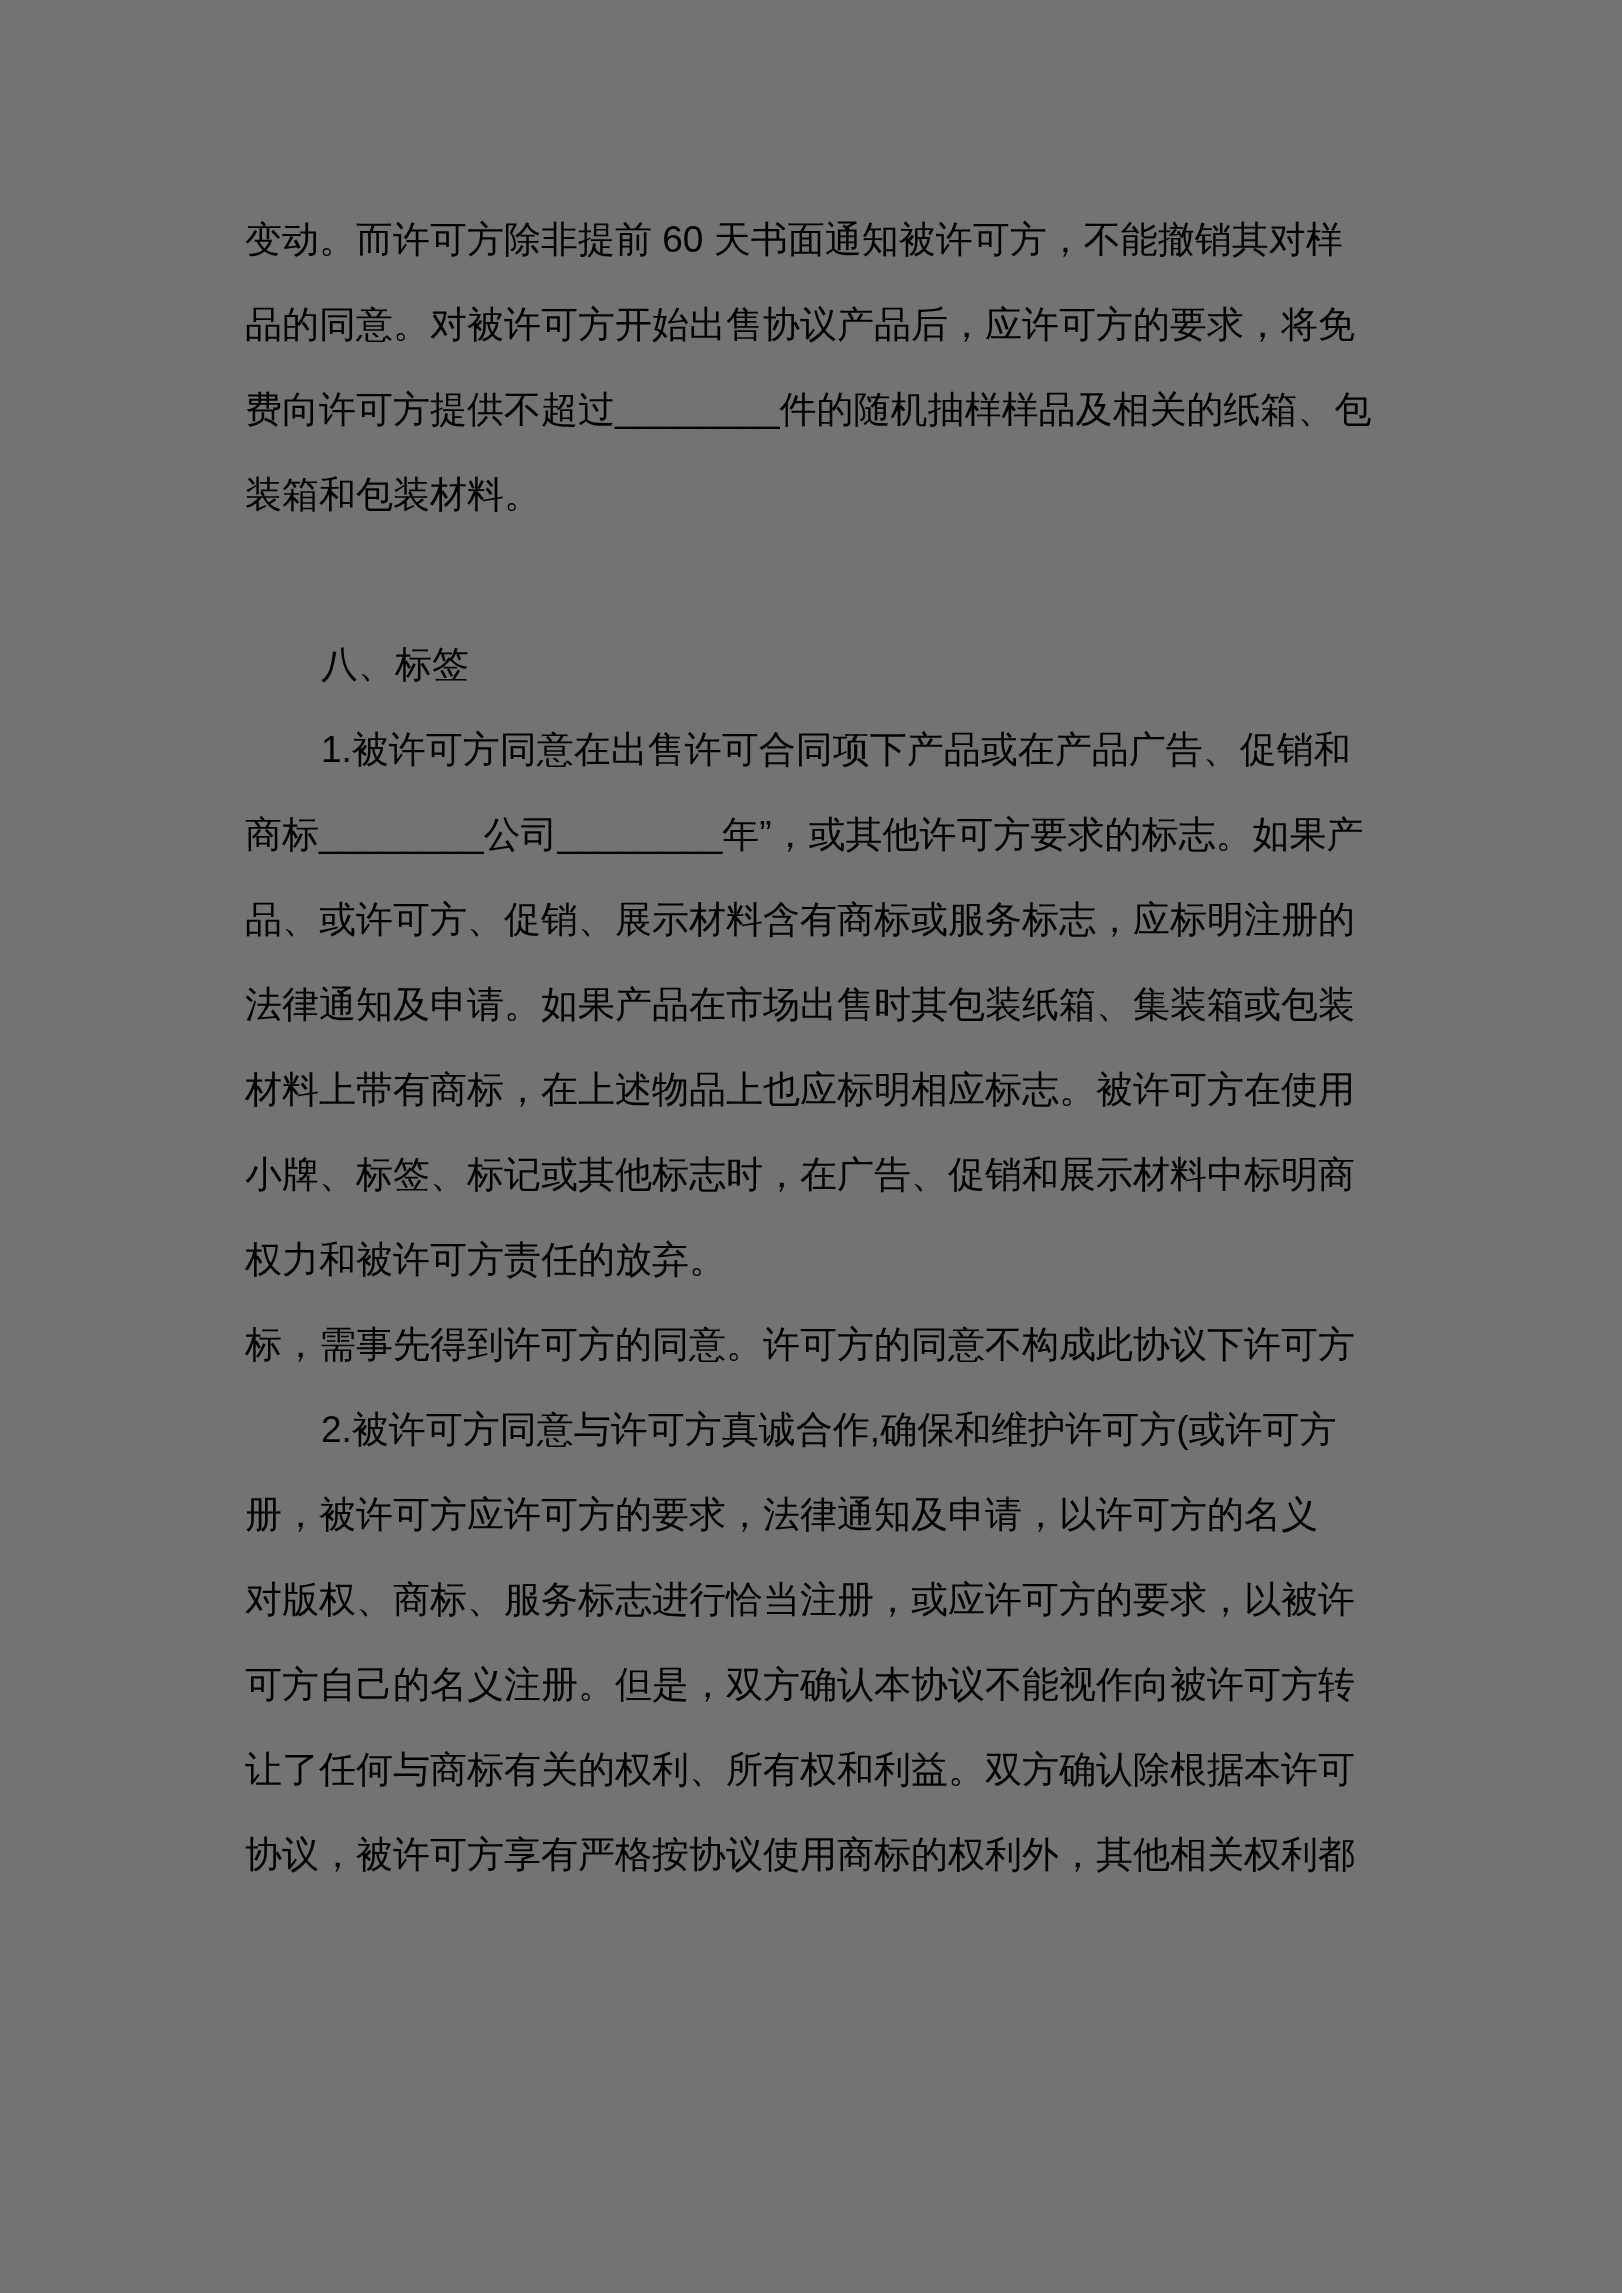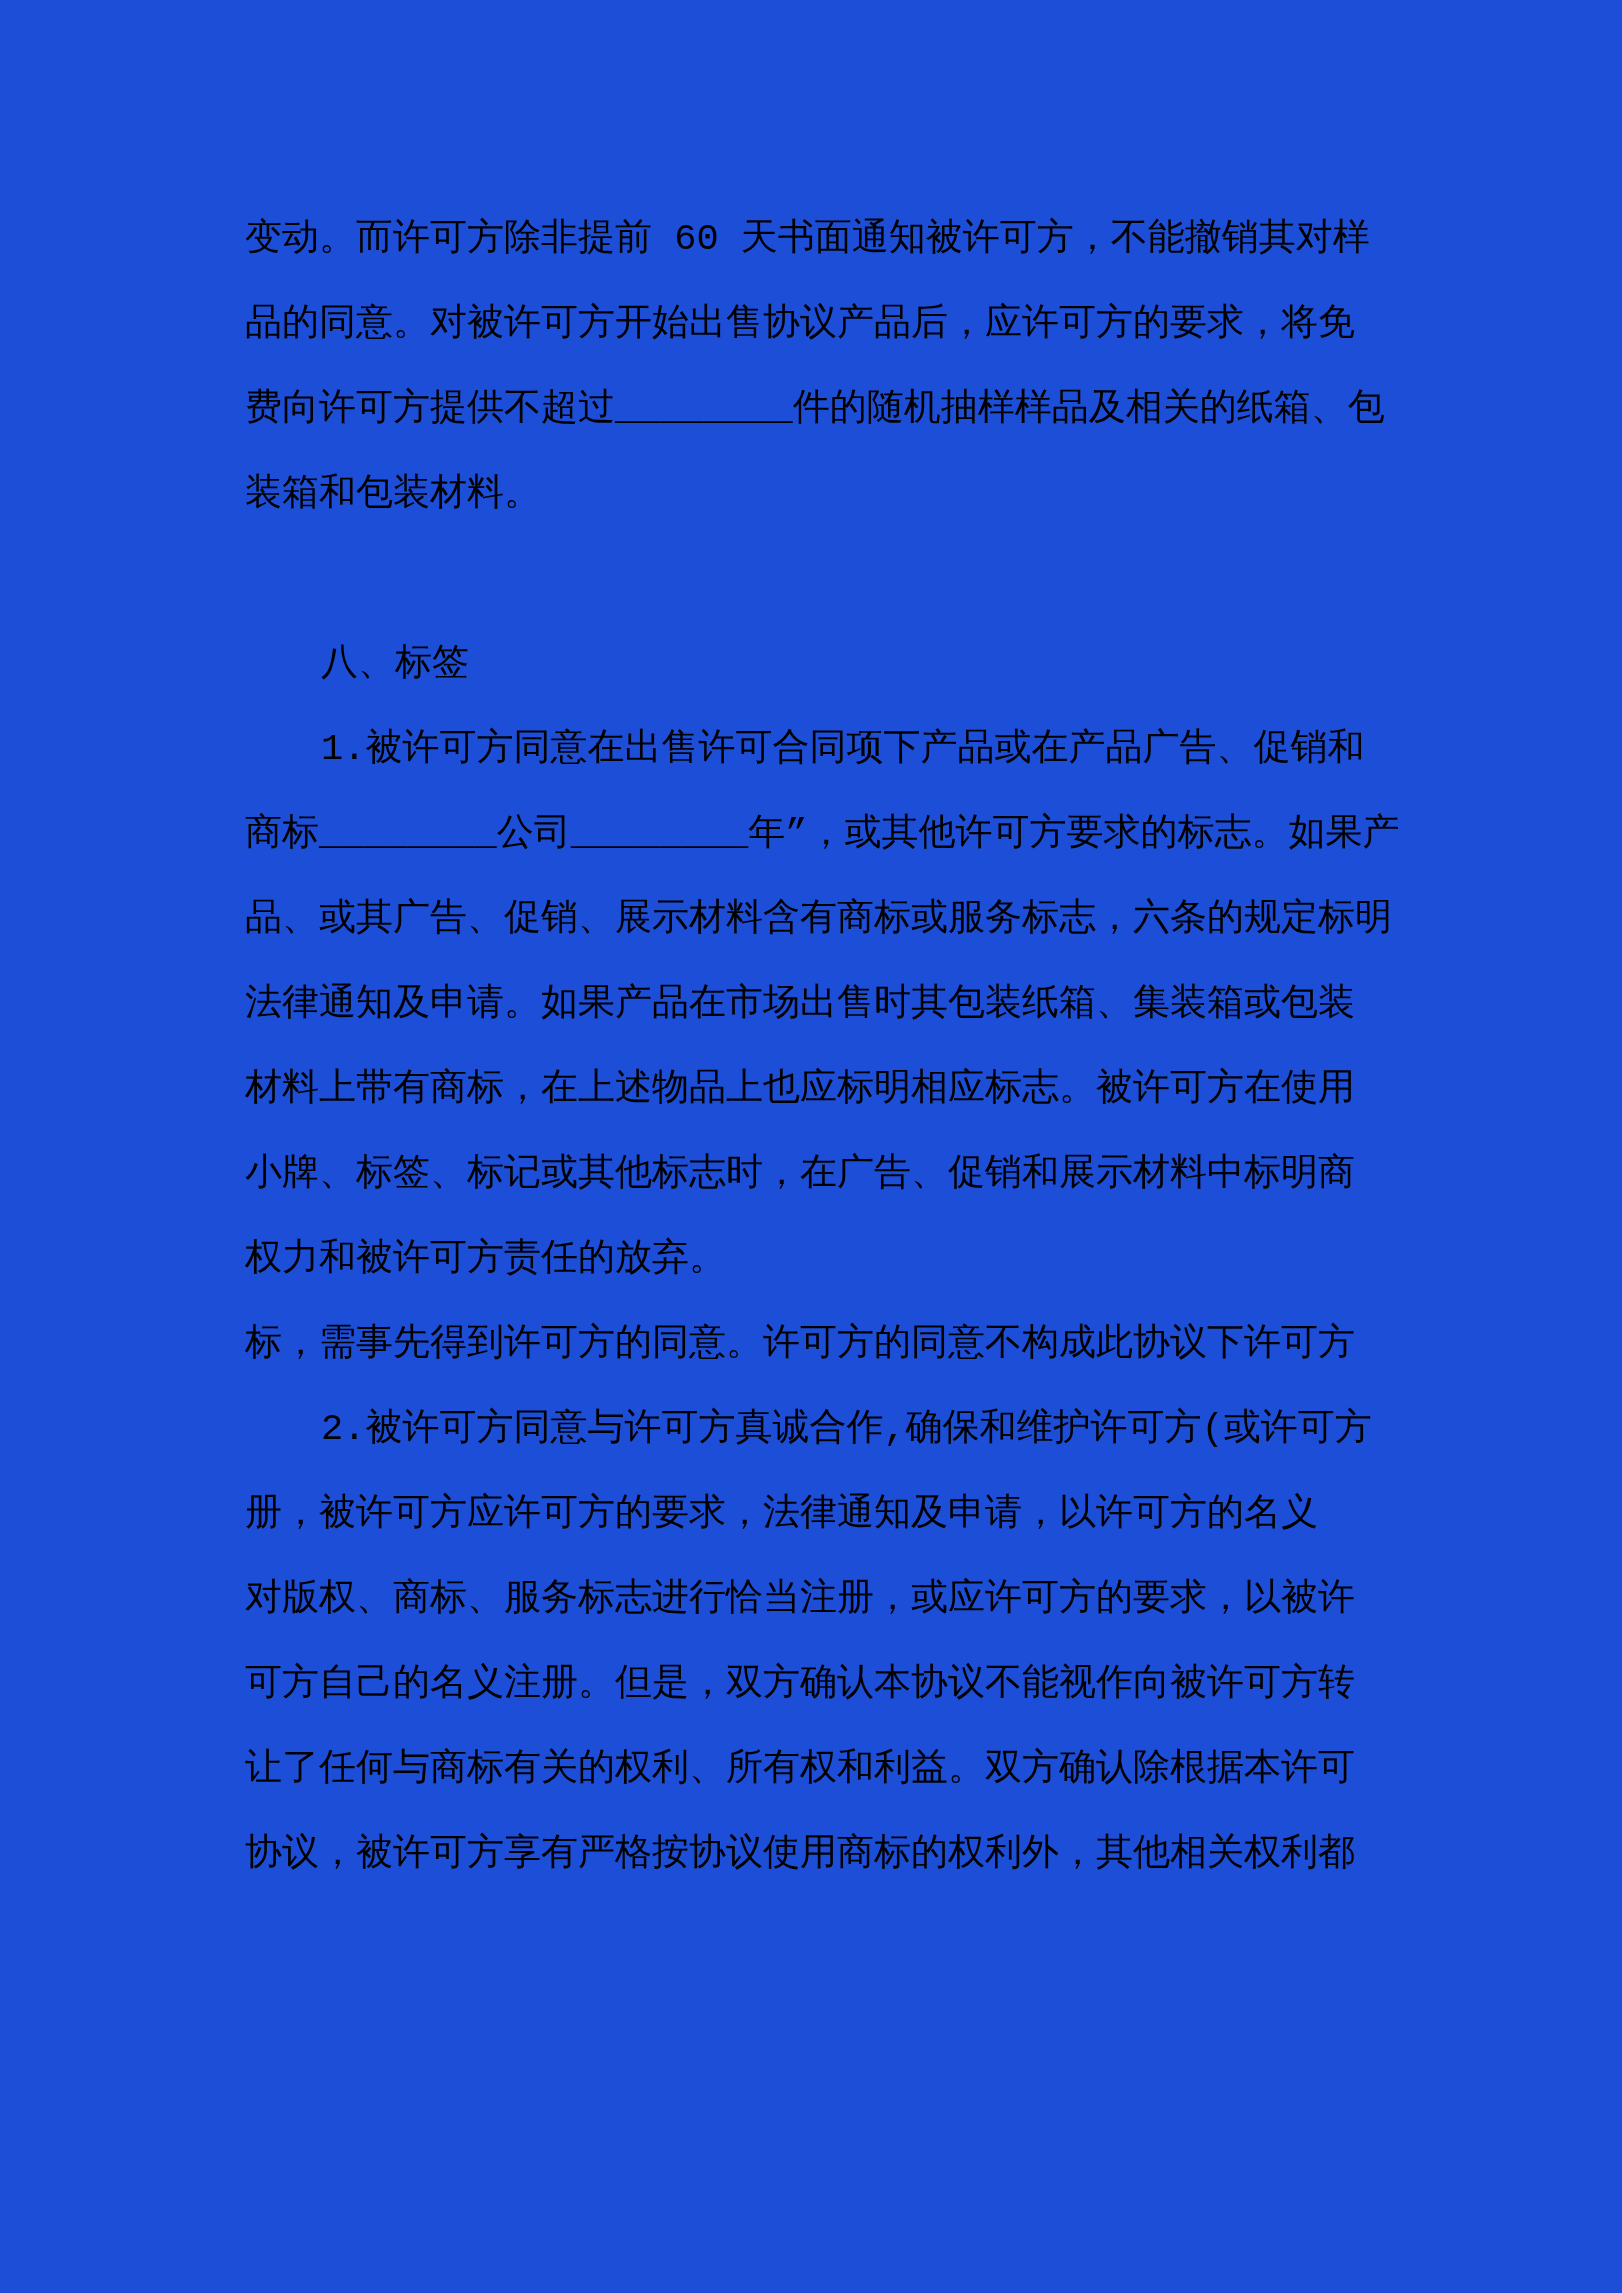--- a/index.html
+++ b/index.html
@@ -4,23 +4,23 @@
 <style>
   html, body {
     margin: 0;
     padding: 0;
     background: #ffffff;
   }
   .page {
     position: relative;
     width: 1623px;
     height: 2294px;
-    background: #1d4ed8;
+    background: #737373;
     color: #000000;
-    font-family: Liberation Mono, monospace;
+    font-family: Liberation Sans, sans-serif;
     overflow: hidden;
   }
   .text-block {
     position: absolute;
     left: 245px;
     top: 197px;
     width: 1164px;
     font-size: 37px;
     line-height: 85px;
     letter-spacing: 0px;
@@ -43,21 +43,21 @@
 <div class="page">
   <div class="text-block">
       <div class="doc-line">变动。而许可方除非提前 60 天书面通知被许可方，不能撤销其对样</div>
       <div class="doc-line">品的同意。对被许可方开始出售协议产品后，应许可方的要求，将免</div>
       <div class="doc-line">费向许可方提供不超过________件的随机抽样样品及相关的纸箱、包</div>
       <div class="doc-line">装箱和包装材料。</div>
       <div class="doc-line blank"></div>
       <div class="doc-line indent">八、标签</div>
       <div class="doc-line indent">1.被许可方同意在出售许可合同项下产品或在产品广告、促销和</div>
       <div class="doc-line">商标________公司________年”，或其他许可方要求的标志。如果产</div>
-      <div class="doc-line">品、或其广告、促销、展示材料含有商标或服务标志，六条的规定标明</div>
+      <div class="doc-line">品、或许可方、促销、展示材料含有商标或服务标志，应标明注册的</div>
       <div class="doc-line">法律通知及申请。如果产品在市场出售时其包装纸箱、集装箱或包装</div>
       <div class="doc-line">材料上带有商标，在上述物品上也应标明相应标志。被许可方在使用</div>
       <div class="doc-line">小牌、标签、标记或其他标志时，在广告、促销和展示材料中标明商</div>
       <div class="doc-line">权力和被许可方责任的放弃。</div>
       <div class="doc-line">标，需事先得到许可方的同意。许可方的同意不构成此协议下许可方</div>
       <div class="doc-line indent">2.被许可方同意与许可方真诚合作,确保和维护许可方(或许可方</div>
       <div class="doc-line">册，被许可方应许可方的要求，法律通知及申请，以许可方的名义</div>
       <div class="doc-line">对版权、商标、服务标志进行恰当注册，或应许可方的要求，以被许</div>
       <div class="doc-line">可方自己的名义注册。但是，双方确认本协议不能视作向被许可方转</div>
       <div class="doc-line">让了任何与商标有关的权利、所有权和利益。双方确认除根据本许可</div>

